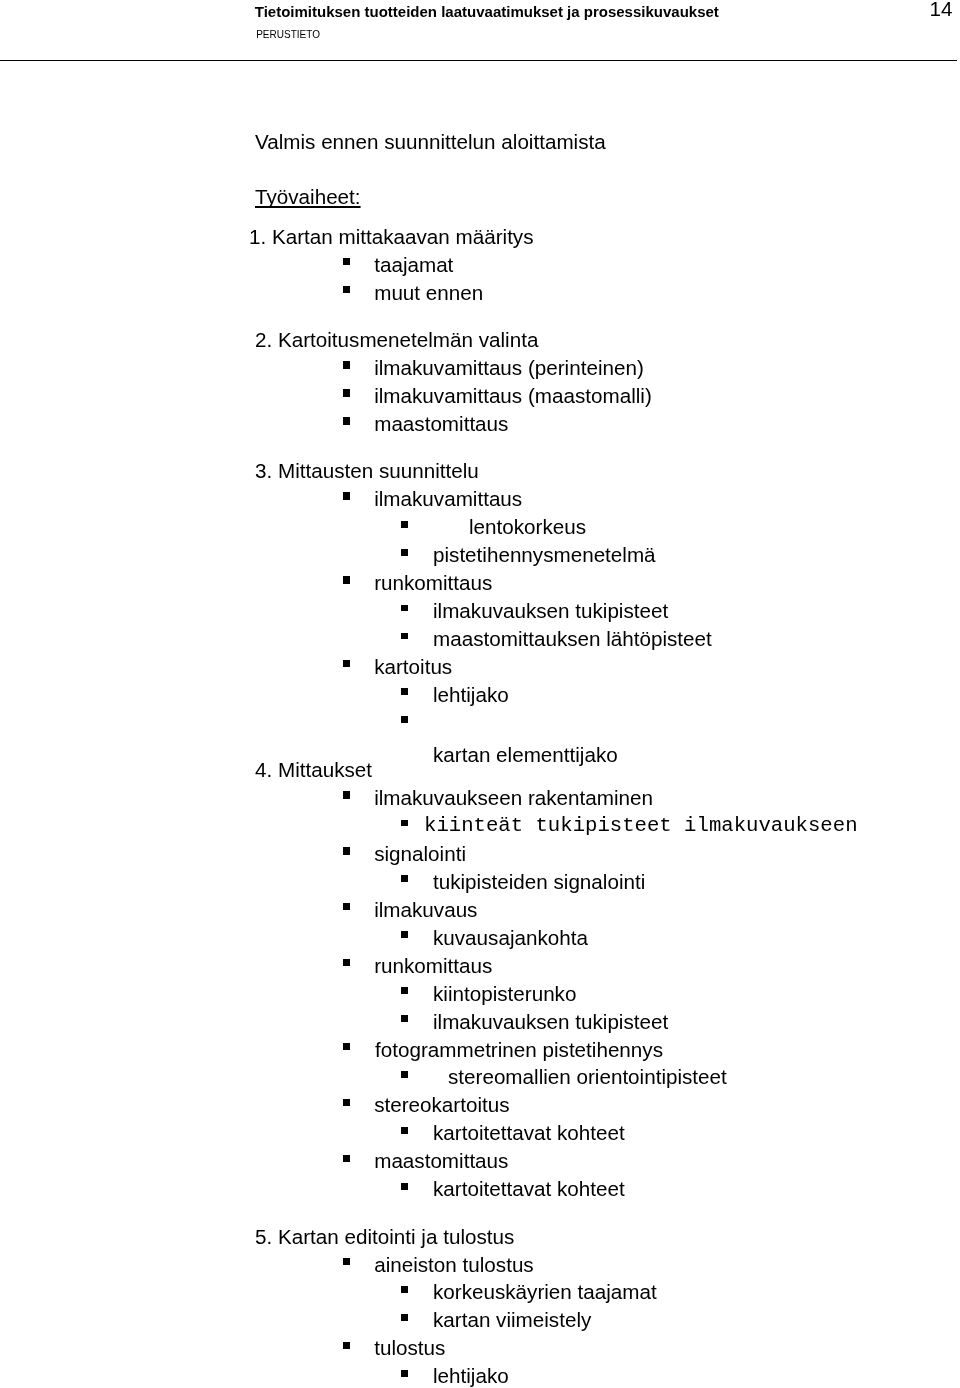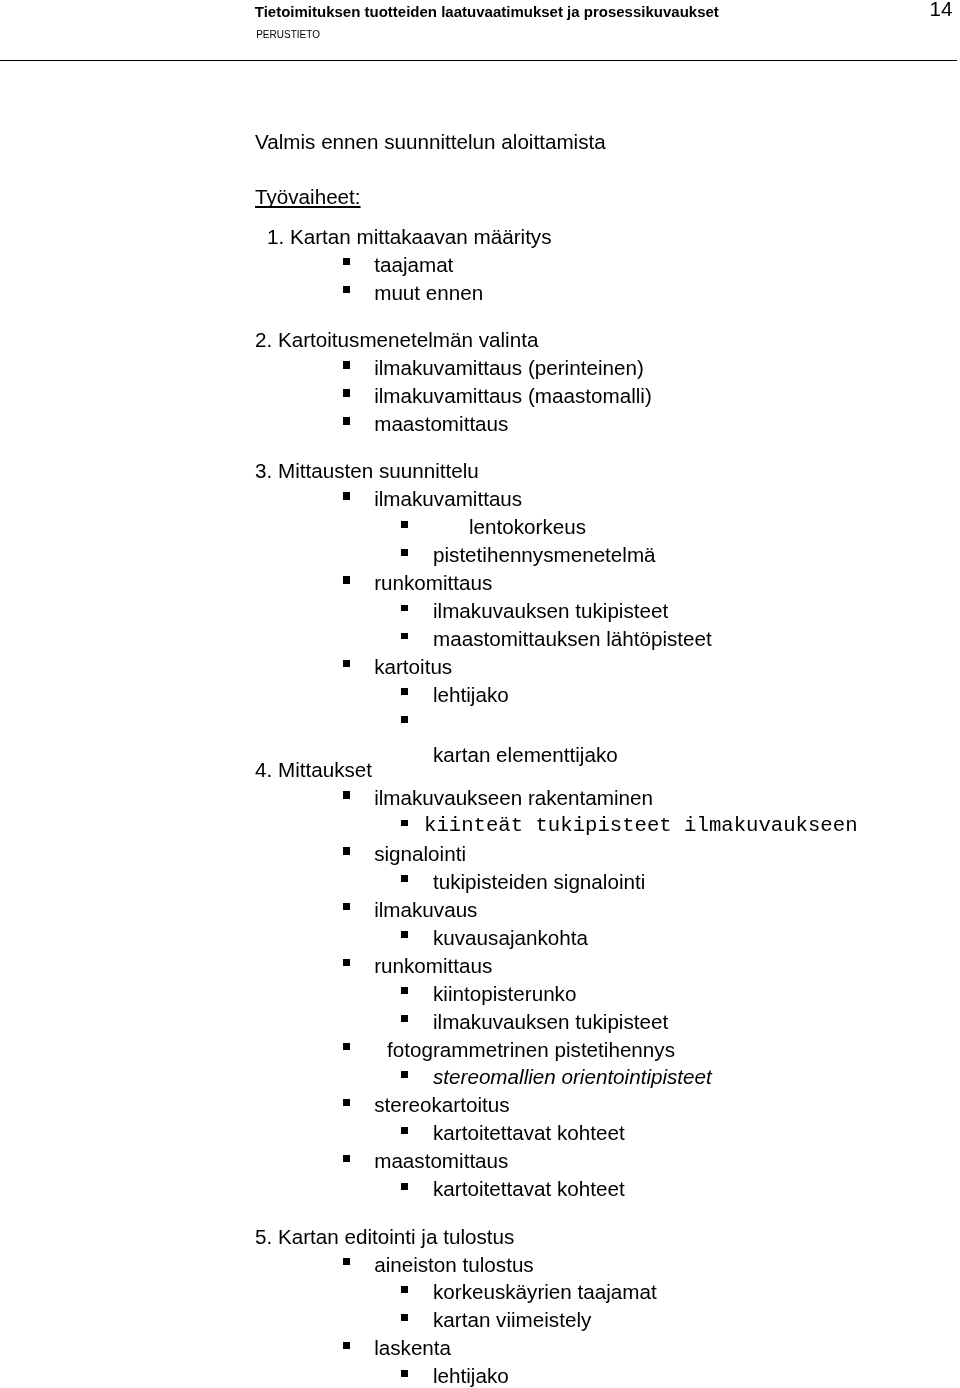--- a/index.html
+++ b/index.html
@@ -29,21 +29,21 @@
 
 <div class="page">
   <div class="hdr-title">Tietoimituksen tuotteiden laatuvaatimukset ja prosessikuvaukset</div>
   <div class="hdr-sub">PERUSTIETO</div>
   <div class="hdr-page">14</div>
   <div class="hdr-rule"></div>
 
   <div id="outline">
       <div class="ln" style="left: 255px; top: 130px;"><span class="txt">Valmis ennen suunnittelun aloittamista</span></div>
       <div class="ln u" style="left: 255px; top: 177px; margin-top: 8px;"><span class="txt">Työvaiheet:</span></div>
-      <div class="ln" style="left: 267px; top: 225px;"><span class="txt">1. Kartan mittakaavan määritys</span></div>
+      <div class="ln" style="left: 249px; top: 225px;"><span class="txt">1. Kartan mittakaavan määritys</span></div>
       <div class="ln" style="left: 374.2px; top: 253px;"><span class="txt">taajamat</span></div>
       <span class="bul" style="left: 343px; width: 7.4px; height: 7.4px; top: 257.947px;"></span>
       <div class="ln" style="left: 374.2px; top: 281px;"><span class="txt">muut ennen</span></div>
       <span class="bul" style="left: 343px; width: 7.4px; height: 7.4px; top: 285.885px;"></span>
       <div class="ln" style="left: 255px; top: 328px;"><span class="txt">2. Kartoitusmenetelmän valinta</span></div>
       <div class="ln" style="left: 374.2px; top: 356px;"><span class="txt">ilmakuvamittaus (perinteinen)</span></div>
       <span class="bul" style="left: 343px; width: 7.4px; height: 7.4px; top: 361.238px;"></span>
       <div class="ln" style="left: 374.2px; top: 384px;"><span class="txt">ilmakuvamittaus (maastomalli)</span></div>
       <span class="bul" style="left: 343px; width: 7.4px; height: 7.4px; top: 389.175px;"></span>
       <div class="ln" style="left: 374.2px; top: 412px;"><span class="txt">maastomittaus</span></div>
@@ -79,37 +79,37 @@
       <div class="ln" style="left: 374.2px; top: 898px;"><span class="txt">ilmakuvaus</span></div>
       <span class="bul" style="left: 343px; width: 7.4px; height: 7.4px; top: 903.067px;"></span>
       <div class="ln" style="left: 433px; top: 926px;"><span class="txt">kuvausajankohta</span></div>
       <span class="bul" style="left: 401.4px; width: 6.9px; height: 6.9px; top: 931.355px;"></span>
       <div class="ln" style="left: 374.2px; top: 954px;"><span class="txt">runkomittaus</span></div>
       <span class="bul" style="left: 343px; width: 7.4px; height: 7.4px; top: 958.942px;"></span>
       <div class="ln" style="left: 433px; top: 982px;"><span class="txt">kiintopisterunko</span></div>
       <span class="bul" style="left: 401.4px; width: 6.9px; height: 6.9px; top: 987.23px;"></span>
       <div class="ln" style="left: 433px; top: 1010px;"><span class="txt">ilmakuvauksen tukipisteet</span></div>
       <span class="bul" style="left: 401.4px; width: 6.9px; height: 6.9px; top: 1015.17px;"></span>
-      <div class="ln" style="left: 387px; top: 1038px;"><span class="txt">fotogrammetrinen pistetihennys</span></div>
+      <div class="ln" style="left: 375px; top: 1038px;"><span class="txt">fotogrammetrinen pistetihennys</span></div>
       <span class="bul" style="left: 343px; width: 7.4px; height: 7.4px; top: 1042.75px;"></span>
-      <div class="ln" style="left: 433px; top: 1065px; font-style: italic;"><span class="txt">stereomallien orientointipisteet</span></div>
+      <div class="ln" style="left: 448px; top: 1065px;"><span class="txt">stereomallien orientointipisteet</span></div>
       <span class="bul" style="left: 401.4px; width: 6.9px; height: 6.9px; top: 1071.04px;"></span>
       <div class="ln" style="left: 374.2px; top: 1093px;"><span class="txt">stereokartoitus</span></div>
       <span class="bul" style="left: 343px; width: 7.4px; height: 7.4px; top: 1098.63px;"></span>
       <div class="ln" style="left: 433px; top: 1121px;"><span class="txt">kartoitettavat kohteet</span></div>
       <span class="bul" style="left: 401.4px; width: 6.9px; height: 6.9px; top: 1126.92px;"></span>
       <div class="ln" style="left: 374.2px; top: 1149px;"><span class="txt">maastomittaus</span></div>
       <span class="bul" style="left: 343px; width: 7.4px; height: 7.4px; top: 1154.5px;"></span>
       <div class="ln" style="left: 433px; top: 1177px;"><span class="txt">kartoitettavat kohteet</span></div>
       <span class="bul" style="left: 401.4px; width: 6.9px; height: 6.9px; top: 1182.79px;"></span>
       <div class="ln" style="left: 255px; top: 1225px;"><span class="txt">5. Kartan editointi ja tulostus</span></div>
       <div class="ln" style="left: 374.2px; top: 1253px;"><span class="txt">aineiston tulostus</span></div>
       <span class="bul" style="left: 343px; width: 7.4px; height: 7.4px; top: 1257.8px;"></span>
       <div class="ln" style="left: 433px; top: 1280px;"><span class="txt">korkeuskäyrien taajamat</span></div>
       <span class="bul" style="left: 401.4px; width: 6.9px; height: 6.9px; top: 1286.08px;"></span>
       <div class="ln" style="left: 433px; top: 1308px;"><span class="txt">kartan viimeistely</span></div>
       <span class="bul" style="left: 401.4px; width: 6.9px; height: 6.9px; top: 1314.02px;"></span>
-      <div class="ln" style="left: 374.2px; top: 1336px;"><span class="txt">laskenta</span></div>
+      <div class="ln" style="left: 374.2px; top: 1336px;"><span class="txt">tulostus</span></div>
       <span class="bul" style="left: 343px; width: 7.4px; height: 7.4px; top: 1341.61px;"></span>
       <div class="ln" style="left: 433px; top: 1364px;"><span class="txt">lehtijako</span></div>
       <span class="bul" style="left: 401.4px; width: 6.9px; height: 6.9px; top: 1369.89px;"></span>
     </div>
 </div>
 
 </body></html>

